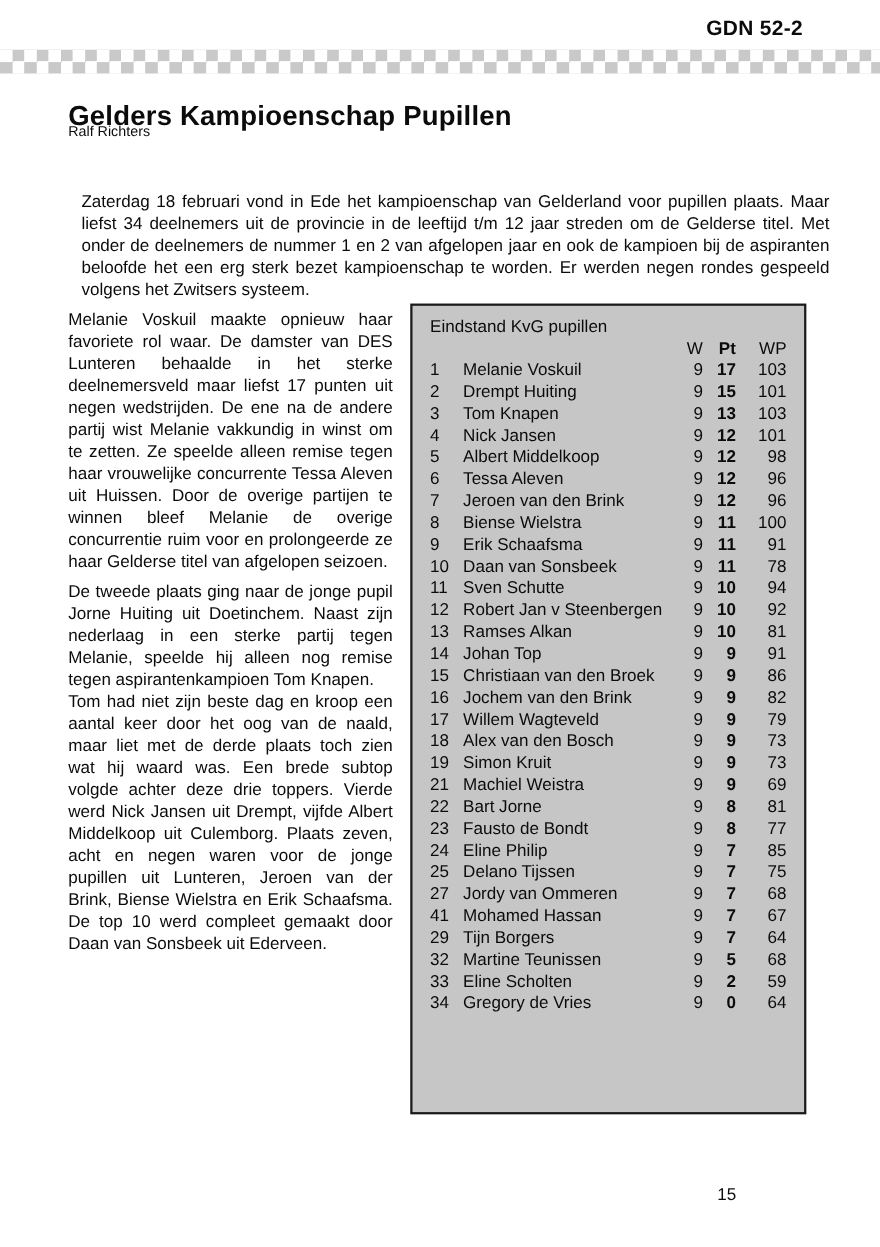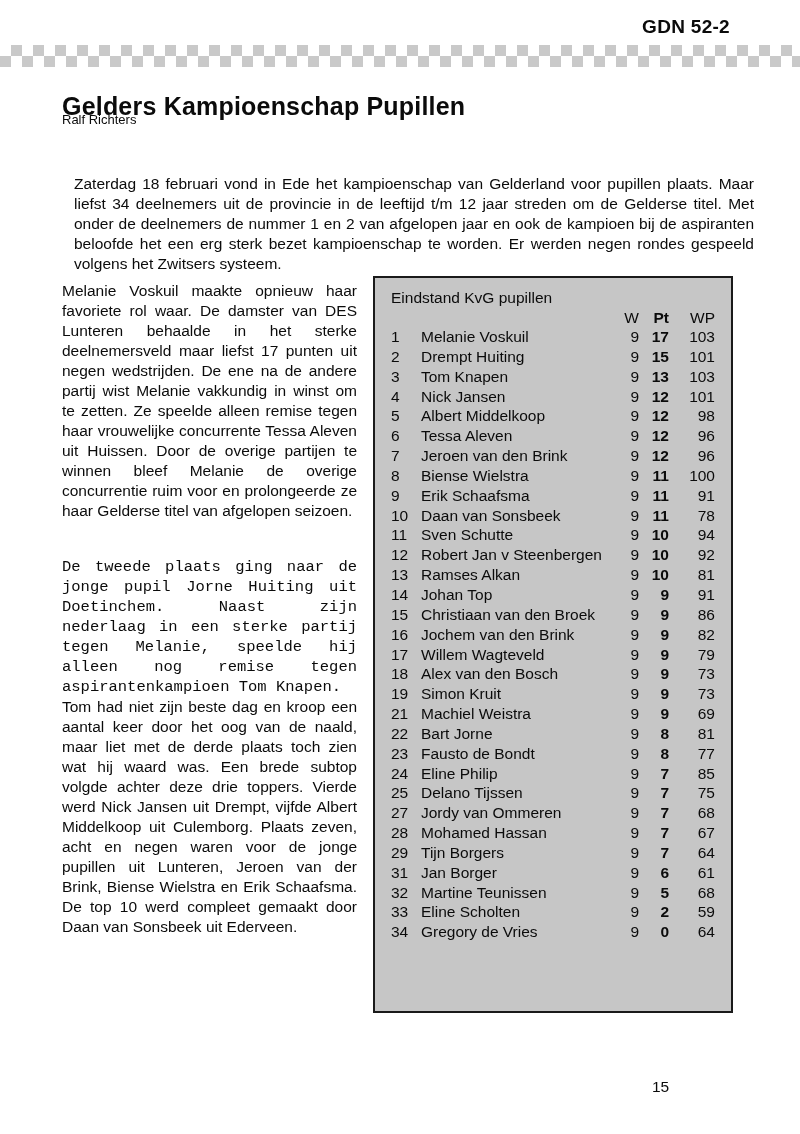--- a/index.html
+++ b/index.html
@@ -27,21 +27,21 @@
   .author { position:absolute; left:62px; top:112px; font-size:13px; }
   .intro {
     position:absolute; left:62px; top:158px; width:680px;
     font-size:15.5px; line-height:20px; text-align:justify;margin-left:12px;
   }
   .left-col {
     position:absolute; left:62px; top:281px; width:295px;
     font-size:15.5px; line-height:20px; text-align:justify;
   }
   .left-col p { margin:0; }
-  .left-col p.gap { margin-top:36px;font-family:Liberation Mono, monospace; }
+  .left-col p.gap { margin-top:8px; }
   .standings-box {
     position:absolute; left:373px; top:276px; width:360px; height:737px;
     box-sizing:border-box; background:var(--box-bg,#c6c6c6);
     border:2px solid var(--border,#1a1a1a);
     padding:9px 16px 0 16px;
   }
   .standings-title { font-size:15.5px; line-height:22px; }
   table.standings { border-collapse:collapse; width:100%; table-layout:fixed; }
   .standings col.c-rank { width:30px; }
   .standings col.c-w { width:26px; }
@@ -293,43 +293,36 @@
 
           <tr>
             <td>27</td>
             <td>Jordy van Ommeren</td>
             <td class="num">9</td>
             <td class="num pt">7</td>
             <td class="num">68</td>
           </tr>
 
           <tr>
-            <td>28</td>
+            <td>41</td>
             <td>Mohamed Hassan</td>
             <td class="num">9</td>
             <td class="num pt">7</td>
             <td class="num">67</td>
           </tr>
 
           <tr>
             <td>29</td>
             <td>Tijn Borgers</td>
             <td class="num">9</td>
             <td class="num pt">7</td>
             <td class="num">64</td>
           </tr>
 
 
-          <tr>
-            <td>31</td>
-            <td>Jan Borger</td>
-            <td class="num">9</td>
-            <td class="num pt">6</td>
-            <td class="num">61</td>
-          </tr>
 
           <tr>
             <td>32</td>
             <td>Martine Teunissen</td>
             <td class="num">9</td>
             <td class="num pt">5</td>
             <td class="num">68</td>
           </tr>
 
           <tr>

